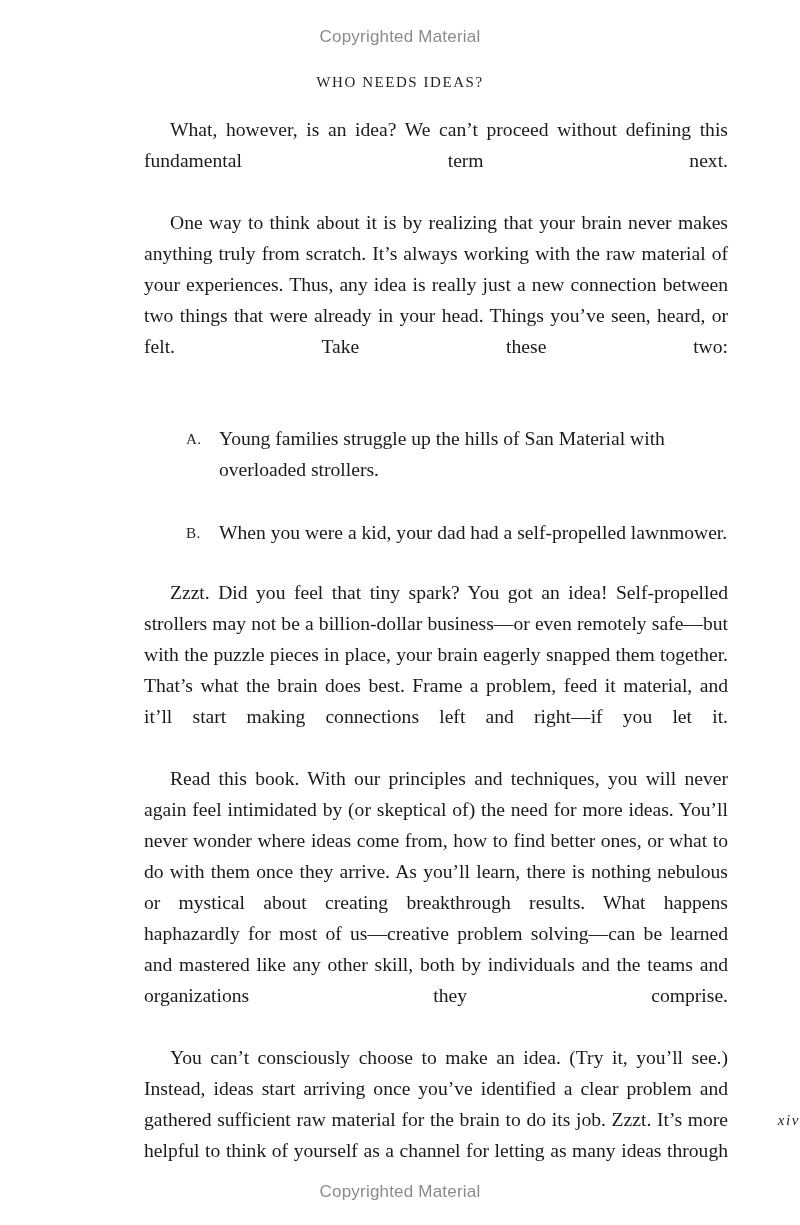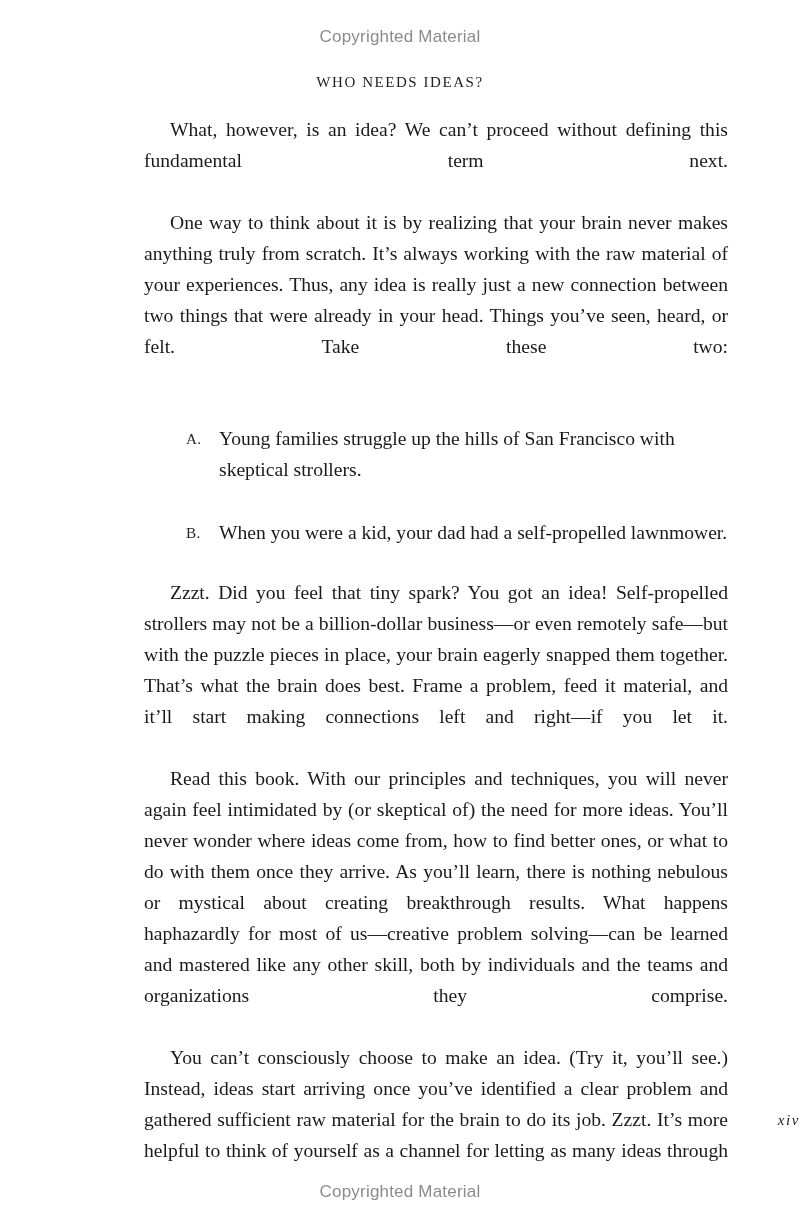--- a/index.html
+++ b/index.html
@@ -128,21 +128,21 @@
 
     <p class="body-par">What, however, is an idea? We can’t proceed without defining this fundamental term next.</p>
 
     <p class="body-par">One way to think about it is by realizing that your brain never makes anything truly from scratch. It’s always working with the raw material of your experiences. Thus, any idea is really just a new connection between two things that were already in your head. Things you’ve seen, heard, or felt. Take these two:</p>
 
     <div class="list-gap-top"></div>
 
     <ul class="letter-list">
       <li class="list-row">
         <span class="marker">A.</span>
-        <span>Young families struggle up the hills of San Francisco with skeptical strollers.</span>
+        <span>Young families struggle up the hills of San Material with overloaded strollers.</span>
       </li>
 
       <div class="list-gap-mid"></div>
 
       <li class="list-row">
         <span class="marker">B.</span>
         <span>When you were a kid, your dad had a self-propelled lawnmower.</span>
       </li>
     </ul>
 

